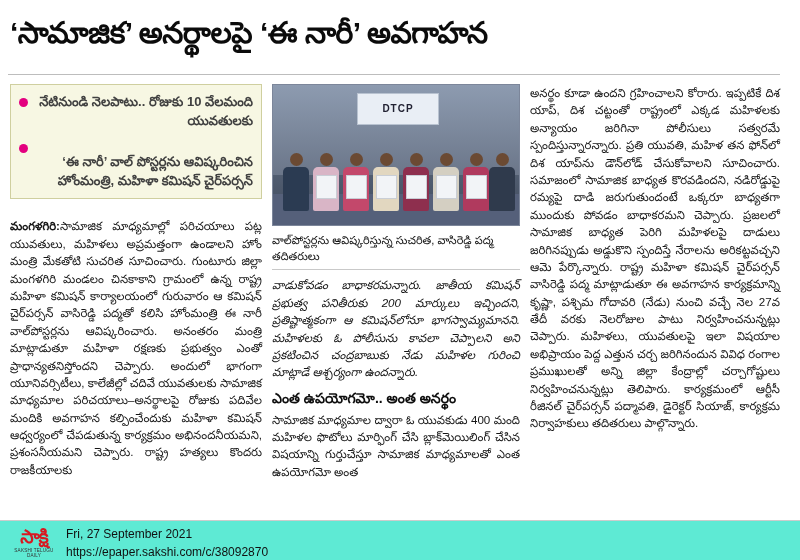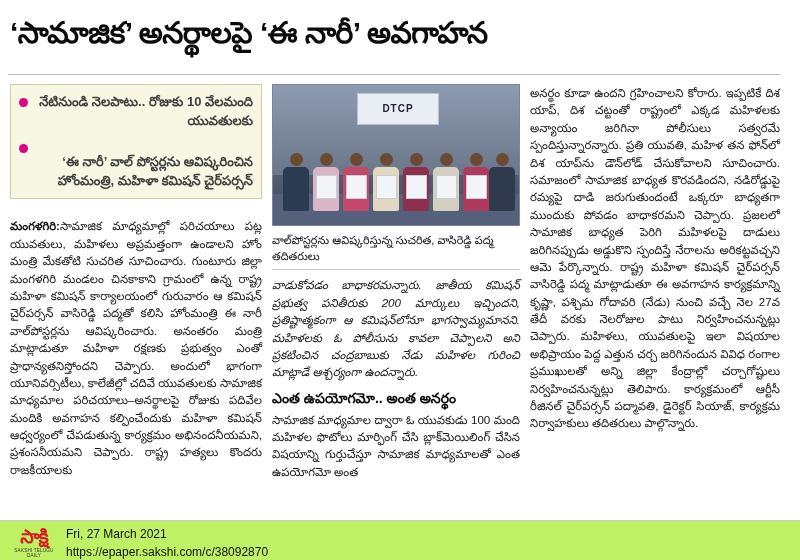--- a/index.html
+++ b/index.html
@@ -215,21 +215,21 @@
   }
 
   
   .footer {
     position: absolute;
     left: 0;
     top: 520px;
     width: 800px;
     height: 40px;
     border-top: 1px solid #cccccc;
-    background: #bef264;
+    background: #5eead4;
     box-sizing: border-box;
   }
   .logo {
     position: absolute;
     left: 8px;
     top: 6px;
     width: 52px;
     text-align: center;
   }
   .logo .mark {
@@ -325,38 +325,38 @@
         <div class="person" style="left:216px;">
           <div class="head"></div>
           <div class="body" style="background:#2f3a4c;"></div>
         </div>
       </div>
 
       <div class="caption">వాల్‌పోస్టర్లను ఆవిష్కరిస్తున్న సుచరిత, వాసిరెడ్డి పద్మ తదితరులు</div>
       <div class="caption-rule"></div>
       <div class="body-text" style="margin-top:0;font-style:italic;">వాడుకోవడం బాధాకరమన్నారు. జాతీయ కమిషన్ ప్రభుత్వ పనితీరుకు 200 మార్కులు ఇచ్చిందని, ప్రతిష్టాత్మకంగా ఆ కమిషన్‌లోనూ భాగస్వామ్యమానని. మహిళలకు ఓ పోలీసును కావలా చెప్పాలని అని ప్రకటించిన చంద్రబాబుకు నేడు మహిళల గురించి మాట్లాడే ఆశ్చర్యంగా ఉందన్నారు.</div>
       <div class="subhead">ఎంత ఉపయోగమో.. అంత అనర్థం</div>
-      <div class="body-text" style="margin-top:0;">సామాజిక మాధ్యమాల ద్వారా ఓ యువకుడు 100 మంది మహిళల ఫొటోలు మార్ఫింగ్ చేసి బ్లాక్‌మెయిలింగ్ చేసిన విషయాన్ని గుర్తుచేస్తూ సామాజిక మాధ్యమాలతో ఎంత ఉపయోగమో అంత</div>
+      <div class="body-text" style="margin-top:0;">సామాజిక మాధ్యమాల ద్వారా ఓ యువకుడు 400 మంది మహిళల ఫొటోలు మార్ఫింగ్ చేసి బ్లాక్‌మెయిలింగ్ చేసిన విషయాన్ని గుర్తుచేస్తూ సామాజిక మాధ్యమాలతో ఎంత ఉపయోగమో అంత</div>
     </div>
 
     <div class="col-right">
       <div class="body-text" style="margin-top:0;">అనర్థం కూడా ఉందని గ్రహించాలని కోరారు. ఇప్పటికే దిశ యాప్, దిశ చట్టంతో రాష్ట్రంలో ఎక్కడ మహిళలకు అన్యాయం జరిగినా పోలీసులు సత్వరమే స్పందిస్తున్నారన్నారు. ప్రతి యువతి, మహిళ తన ఫోన్‌లో దిశ యాప్‌ను డౌన్‌లోడ్ చేసుకోవాలని సూచించారు. సమాజంలో సామాజిక బాధ్యత కొరవడిందని, నడిరోడ్డుపై రమ్యపై దాడి జరుగుతుందంటే ఒక్కరూ బాధ్యతగా ముందుకు పోవడం బాధాకరమని చెప్పారు. ప్రజలలో సామాజిక బాధ్యత పెరిగి మహిళలపై దాడులు జరిగినప్పుడు అడ్డుకొని స్పందిస్తే నేరాలను అరికట్టవచ్చని ఆమె పేర్కొన్నారు. రాష్ట్ర మహిళా కమిషన్ చైర్‌పర్సన్ వాసిరెడ్డి పద్మ మాట్లాడుతూ ఈ అవగాహన కార్యక్రమాన్ని కృష్ణా, పశ్చిమ గోదావరి (నేడు) నుంచి వచ్చే నెల 27వ తేదీ వరకు నెలరోజుల పాటు నిర్వహించనున్నట్లు చెప్పారు. మహిళలు, యువతులపై ఇలా విషయాల అభిప్రాయం పెద్ద ఎత్తున చర్చ జరిగినందున వివిధ రంగాల ప్రముఖులతో అన్ని జిల్లా కేంద్రాల్లో చర్చాగోష్టులు నిర్వహించనున్నట్లు తెలిపారు. కార్యక్రమంలో ఆర్టీసీ రీజినల్ చైర్‌పర్సన్ పద్మావతి, డైరెక్టర్ సియాజ్, కార్యక్రమ నిర్వాహకులు తదితరులు పాల్గొన్నారు.</div>
     </div>
 
     <div class="right-sliver">
       <div class="sliver-head">ఇ</div>
       <div class="sliver-body">జ</div>
     </div>
 
   </div>
 
   <div class="footer">
     <div class="logo">
       <div class="mark">సాక్షి</div>
       <div class="sub">SAKSHI TELUGU DAILY</div>
     </div>
     <div class="meta">
-      <div>Fri, 27 March 2021</div>
+      <div>Fri, 27 September 2021</div>
       <div class="url">https://epaper.sakshi.com/c/38092870</div>
     </div>
   </div>
 
 </div>
 
 </body></html>

